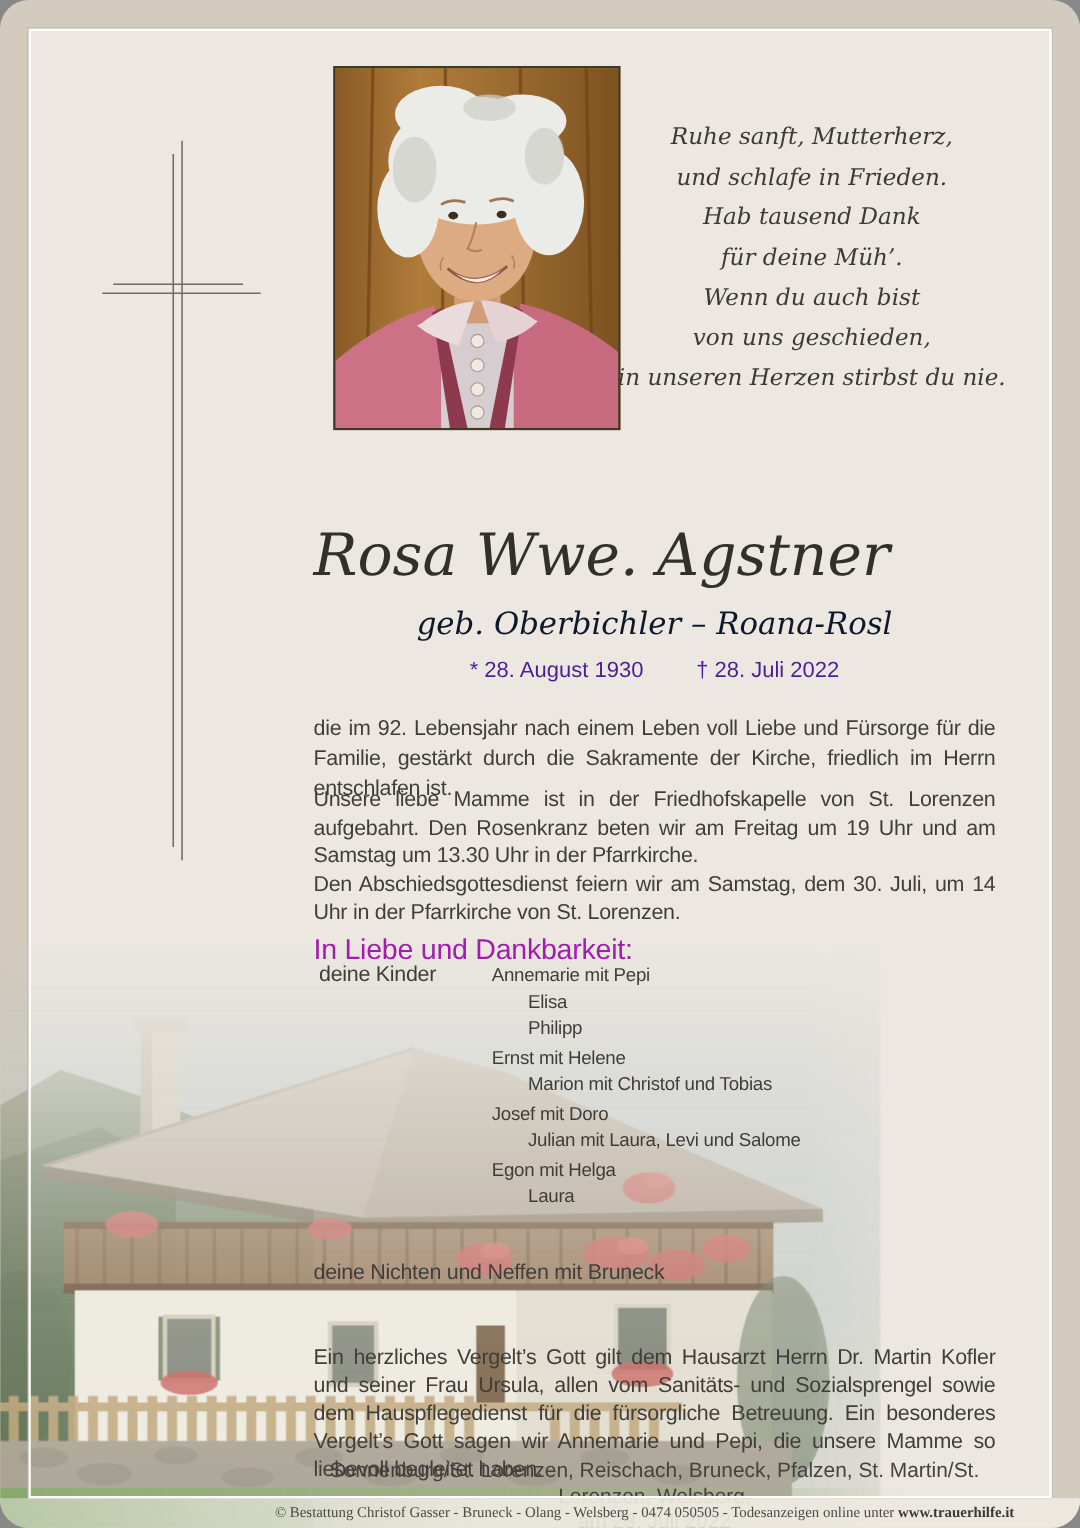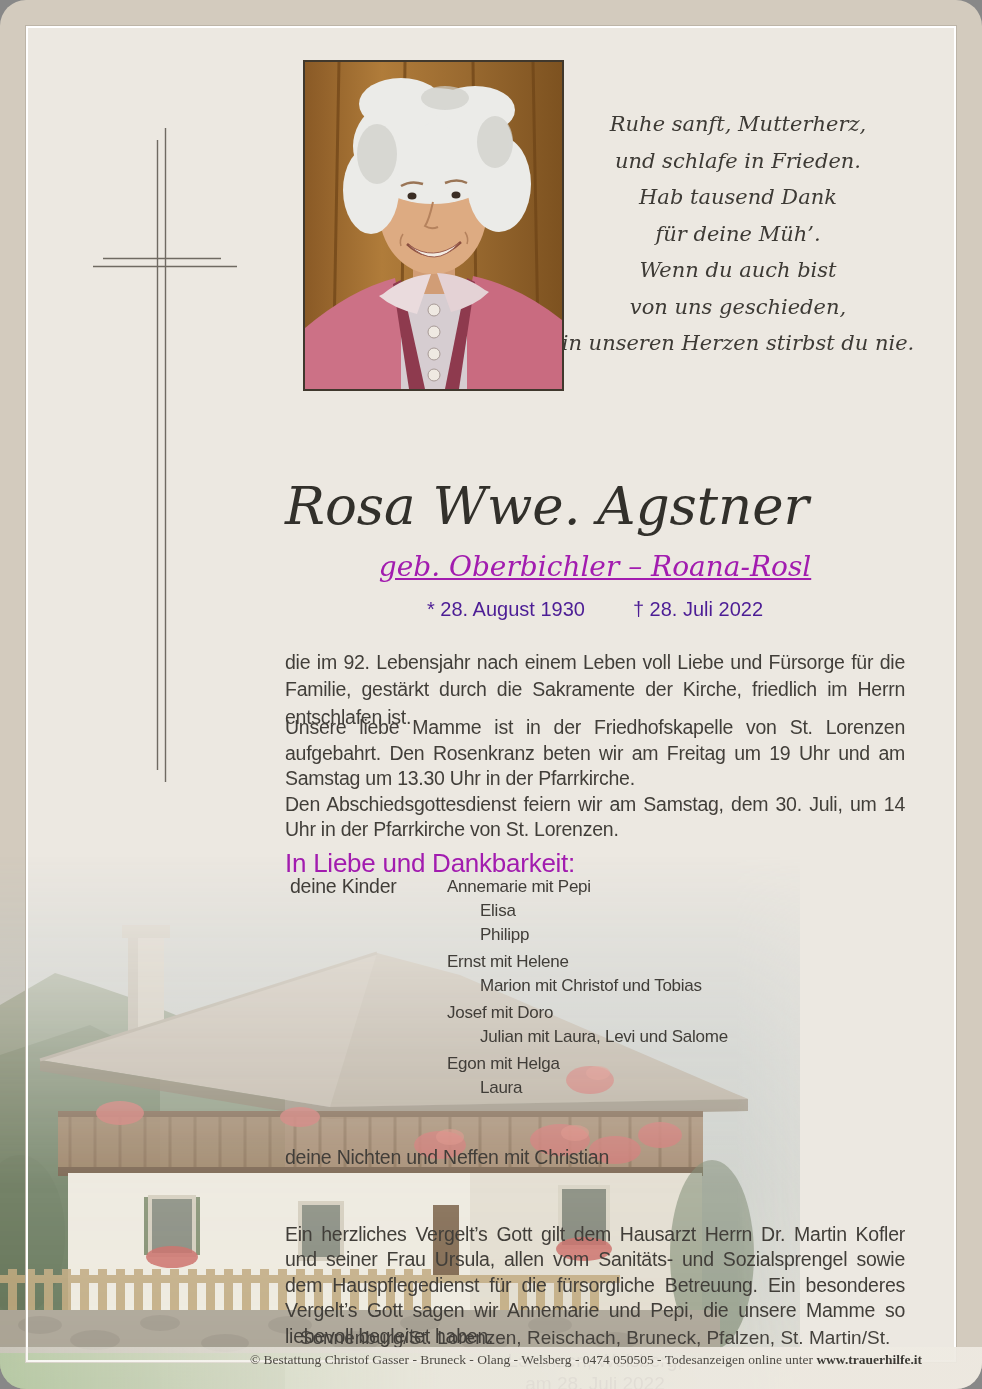--- a/index.html
+++ b/index.html
@@ -19,35 +19,35 @@
         font-family:"DejaVu Serif",serif;font-style:italic;font-size:21px;line-height:36.5px;color:#3d3a35;}
   .content{position:absolute;left:0;top:0;width:982px;height:1389px;z-index:30;pointer-events:none;}
   .content *{pointer-events:auto;}
   .blk{position:absolute;left:285px;width:620px;}
   .body-txt{font-size:19.5px;letter-spacing:-0.25px;line-height:27.5px;color:#413e39;}
   .just{text-align:justify;}
   .intro{top:392px;}
   .name{top:476px;text-align:left;font-family:"DejaVu Serif",serif;font-style:italic;
         font-size:53px;line-height:60px;color:#32302b;font-weight:400;}
   .maiden{top:550px;text-align:center;font-family:"DejaVu Serif",serif;font-style:italic;
-          font-size:28px;color:#a21caf;text-decoration:underline;}
+          font-size:28px;color:#0f172a;}
   .dates{top:598px;display:flex;justify-content:center;gap:48px;font-size:20px;color:#4c1d95;}
   .p1{top:629px;}
   .p23{top:715px;line-height:25.5px;}
   .p23 p{margin:0;}
   .liebe{top:848px;font-size:26px;letter-spacing:-0.25px;color:#a21caf;}
   .childlabel{position:absolute;left:290px;top:875px;font-size:19.5px;letter-spacing:-0.25px;}
   .names{position:absolute;left:447px;top:875px;font-size:17px;letter-spacing:-0.25px;}
   .names .fam{line-height:24px;}
   .names .gap{margin-top:3px;}
   .names .indent{padding-left:33px;}
   .relatives{top:1144px;line-height:27px;font-size:19.5px;letter-spacing:-0.25px;}
   .thanks{top:1202px;line-height:25.5px;}
   .places{top:1326px;text-align:center;font-size:19px;line-height:23px;color:#45423d;}
-  .footerbar{position:absolute;left:0;bottom:0;width:982px;height:42px;z-index:50;
+  .footerbar{position:absolute;left:0;bottom:0;width:982px;height:27px;z-index:50;
              background:linear-gradient(to right,rgba(243,241,234,.45),rgba(238,234,226,.92) 45%);
              font-family:"Liberation Serif",serif;font-size:13.5px;color:#4d4a44;
              line-height:26px;text-align:center;padding-left:190px;box-sizing:border-box;}
   .footerbar b{color:#3c3a35;}
 </style>
 </head>
 <body>
 
 <div class="page">
 
@@ -313,21 +313,21 @@
         <div class="fam gap">Ernst mit Helene</div>
         <div class="fam indent">Marion mit Christof und Tobias</div>
         <div class="fam gap">Josef mit Doro</div>
         <div class="fam indent">Julian mit Laura, Levi und Salome</div>
         <div class="fam gap">Egon mit Helga</div>
         <div class="fam indent">Laura</div>
       </div>
 
     <div class="blk body-txt relatives">
 
-    <div>deine Nichten und Neffen mit Christian</div>
+    <div>deine Nichten und Neffen mit Bruneck</div>
       </div>
 
     <p class="blk body-txt just thanks">Ein herzliches Vergelt’s Gott gilt dem Hausarzt Herrn Dr. Martin Kofler und seiner Frau Ursula, allen vom Sanitäts- und Sozialsprengel sowie dem Hauspflegedienst für die fürsorgliche Betreuung. Ein besonderes Vergelt’s Gott sagen wir Annemarie und Pepi, die unsere Mamme so liebevoll begleitet haben.</p>
 
     <div class="blk places">
       <div>Sonnenburg/St. Lorenzen, Reischach, Bruneck, Pfalzen, St. Martin/St. Lorenzen, Welsberg,</div>
       <div>am 28. Juli 2022</div>
     </div>
   </div>
 

